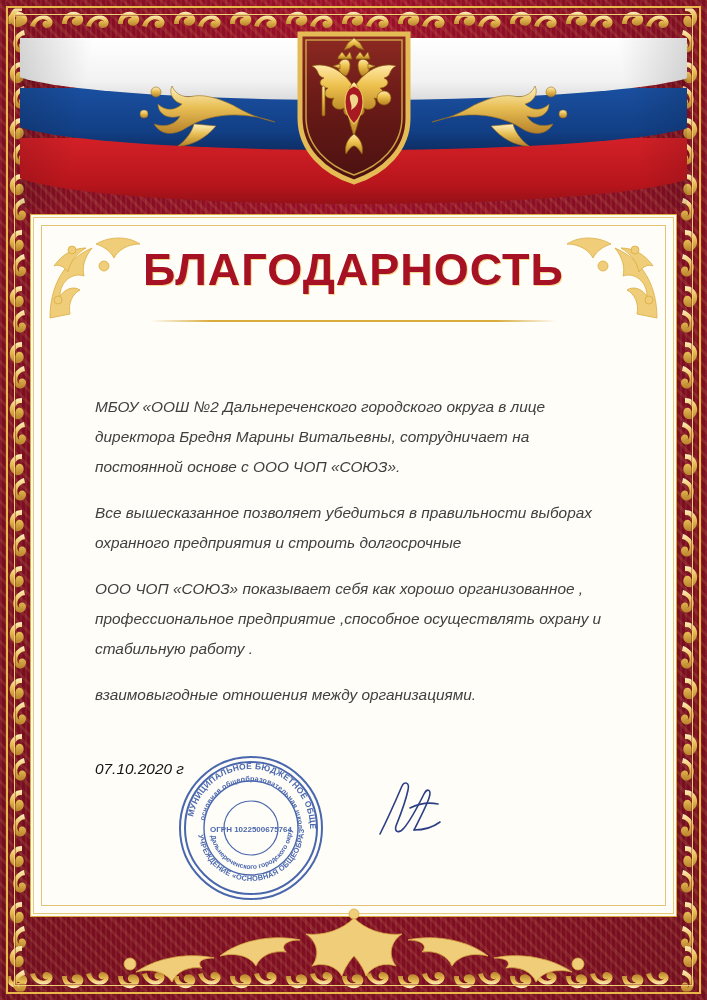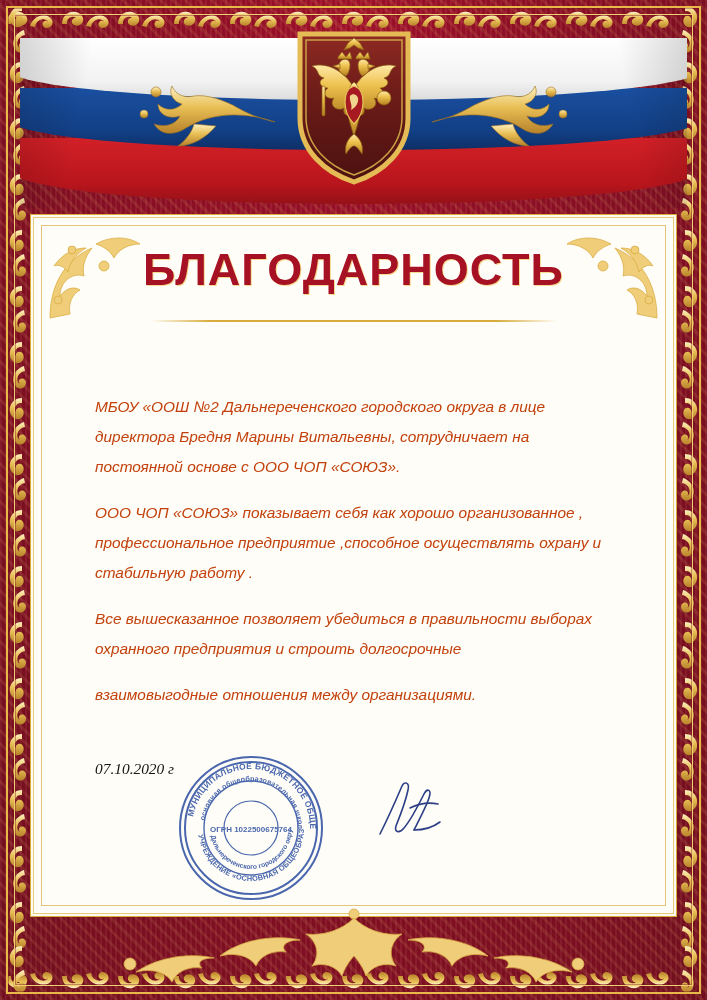--- a/index.html
+++ b/index.html
@@ -171,36 +171,36 @@
   .body-text {
     position: absolute;
     left: 95px;
     top: 392px;
     width: 520px;
     z-index: 7;
     font-family: "Liberation Sans", sans-serif;
     font-style: italic;
     font-size: 15.4px;
     line-height: 30px;
-    color: #c2410c;
+    color: #404040;
     text-align: left;
   }
   .body-text p {
     margin: 0 0 16px 0;
   }
   .body-text p:last-child { margin-bottom: 0; font-style: italic; }
 
   
   .sig-block {
     position: absolute;
     left: 95px;
     top: 760px;
     width: 520px;
     z-index: 7;
-    font-family: Liberation Serif, serif;
+    font-family: Liberation Sans, sans-serif;
     font-style: italic;
     font-size: 15.4px;
     color: #141414;
   }
   .sig-date { margin-bottom: 18px; }
   .sig-row {
     display: flex;
     justify-content: space-between;
     align-items: baseline;
   }
@@ -433,22 +433,22 @@
       <circle cx="32" cy="24" r="4"></circle>
       <circle cx="18" cy="74" r="4"></circle>
     </g>
   </svg>
 
   <div class="title">БЛАГОДАРНОСТЬ</div>
   <div class="title-rule"></div>
 
   <div class="body-text">
     <p>МБОУ «ООШ №2 Дальнереченского городского округа в лице директора Бредня Марины Витальевны, сотрудничает на постоянной основе с ООО ЧОП «СОЮЗ».</p>
+    <p>Все вышесказанное позволяет убедиться в правильности выборах  охранного предприятия и строить долгосрочные</p>
     <p>ООО ЧОП «СОЮЗ» показывает себя как хорошо организованное , профессиональное предприятие ,способное осуществлять охрану и стабильную работу .</p>
-    <p>Все вышесказанное позволяет убедиться в правильности выборах  охранного предприятия и строить долгосрочные</p>
     <p>взаимовыгодные отношения между организациями.</p>
   </div>
 
   <div class="sig-block">
     <div class="sig-date">07.10.2020 г</div>
   </div>
 
   <svg class="stamp" viewBox="0 0 146 146">
     <defs>
       <path id="arcTop" d="M 14,73 A 59,59 0 0 1 132,73"></path>

